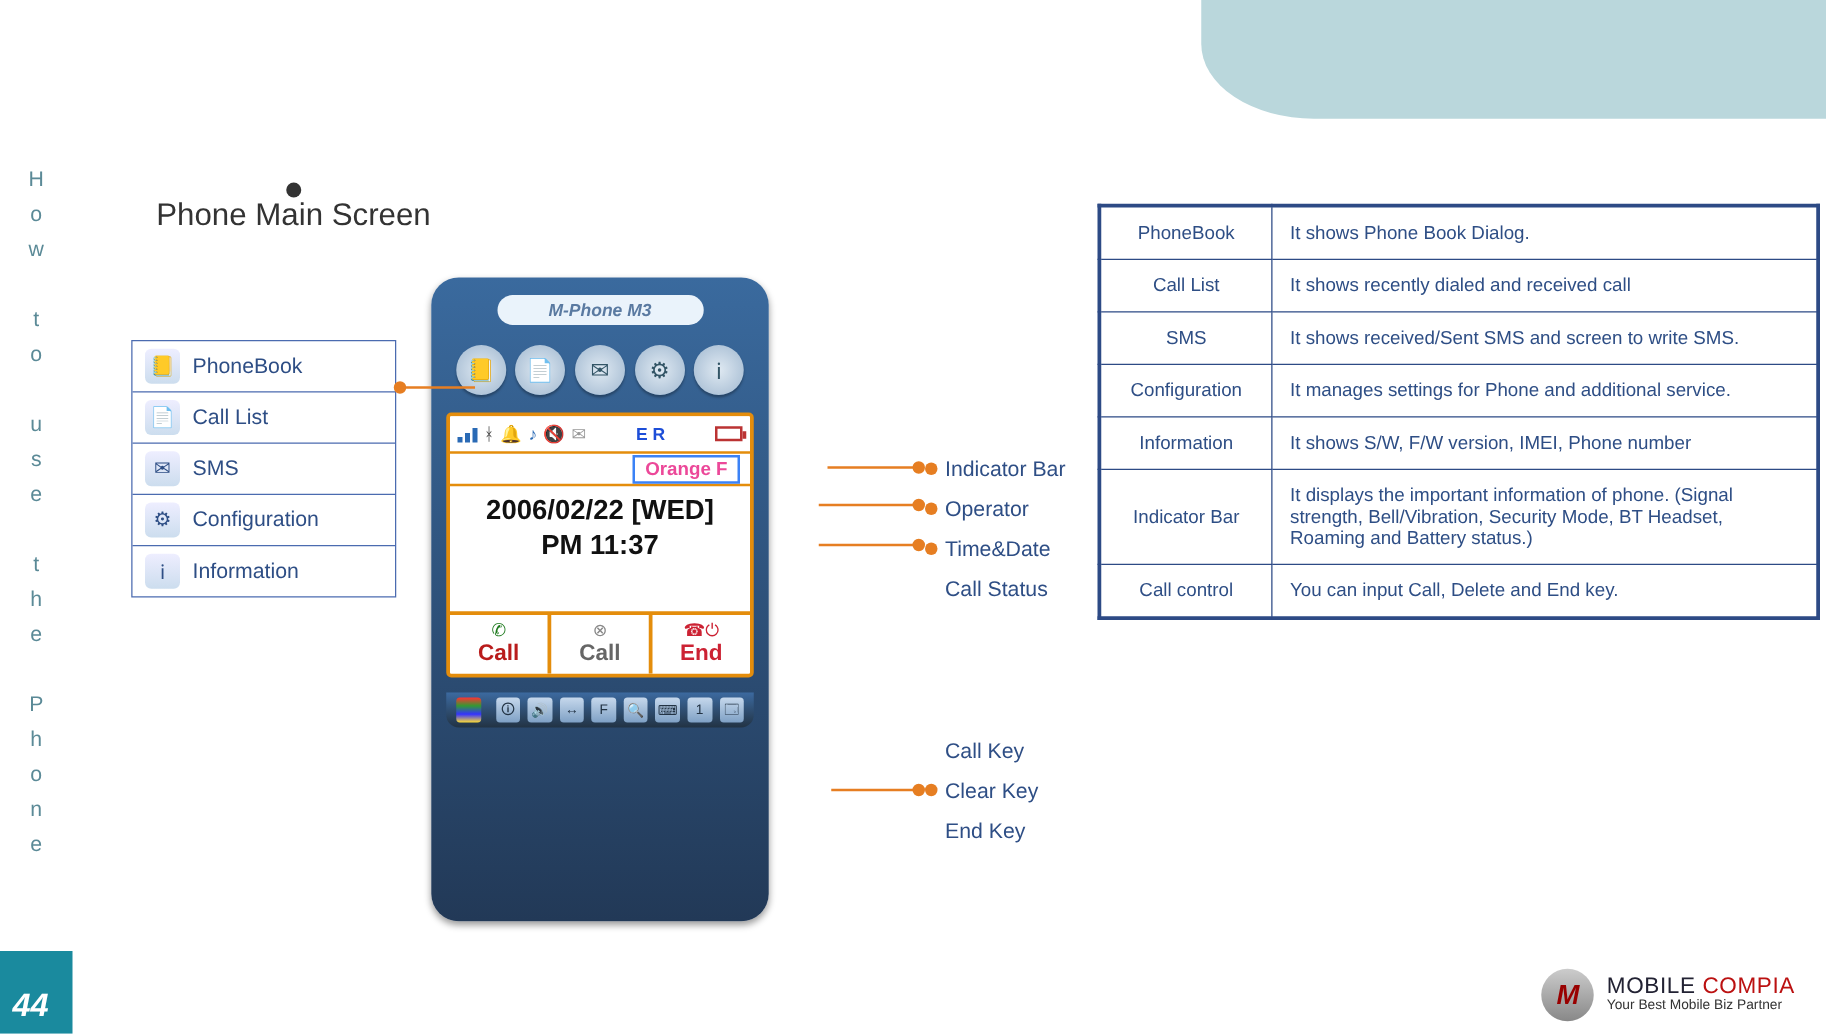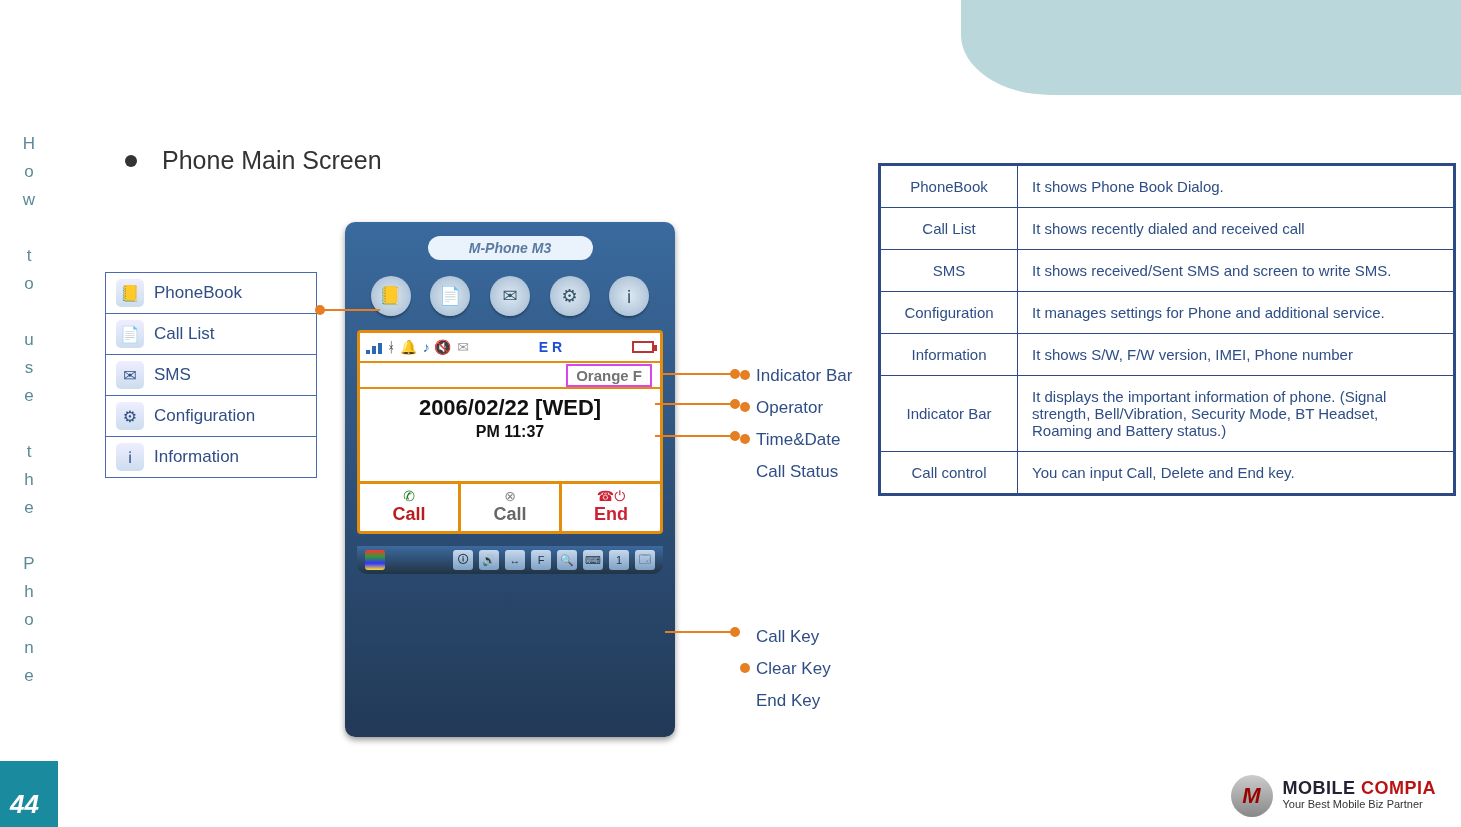--- a/index.html
+++ b/index.html
@@ -65,21 +65,21 @@
   }
   
   .section-heading {
     position: absolute;
     left: 125px;
     top: 146px;
     font-size: 25px;
     color: #333;
     display: flex;
     align-items: center;
-    gap: 25px;
+    flex-direction: column;
   }
   .bullet {
     width: 12px; height: 12px; border-radius: 50%; background:#333;
   }
   
   .left-labels {
     position:absolute;
     left:105px;
     top:272px;
     width:212px;
@@ -102,21 +102,21 @@
   }
   
   .phone-wrap {
     position:absolute;
     left:345px;
     top:222px;
     width:330px;
     height:515px;
   }
   .phone-outer {
-    width:330px;height:515px;border-radius:10px;
+    width:270px;height:515px;border-radius:22px;
     background:linear-gradient(#3a6a9e,#223957);
     padding:12px 12px 10px 12px;
     box-shadow:0 3px 6px rgba(0,0,0,.4);
   }
   .phone-title-pill {
     width:165px;height:24px;border-radius:12px;background:#eaf3fb;
     margin:2px auto 10px auto;color:#5a7aa1;font-weight:bold;font-size:14px;
     display:flex;align-items:center;justify-content:center;font-style:italic;
   }
   .top-icons-row {
@@ -129,23 +129,23 @@
   .indicator-bar {
     height:30px;background:#fff;border-bottom:2px solid #e48d0c;
     display:flex;align-items:center;padding:0 6px;gap:6px;font-size:14px;color:#444;justify-content:space-between;
   }
   .ind-left{display:flex;gap:5px;align-items:center;}
   .sig{display:inline-block;width:16px;height:14px;background:linear-gradient(to top,#2a6ab5 30%,transparent 30%), linear-gradient(to top,#2a6ab5 55%,transparent 55%), linear-gradient(to top,#2a6ab5 80%,transparent 80%);background-size:4px 100%;background-repeat:no-repeat;background-position:0 0,6px 0,12px 0;}
   .indtxt{font-weight:bold;color:#1d4ed8;}
   .batt{width:22px;height:12px;border:2px solid #b33;position:relative;}
   .batt::after{content:"";position:absolute;right:-5px;top:2px;width:3px;height:6px;background:#b33;}
   .operator-row{height:26px;border-bottom:2px solid #e48d0c;display:flex;justify-content:flex-end;align-items:center;padding-right:8px;}
-  .op-box{border:2px solid #d946ef;padding:1px 8px;font-weight:bold;color:#737373;font-size:15px;text-align:center;}
+  .op-box{border:2px solid #3b82f6;padding:1px 8px;font-weight:bold;color:#ec4899;font-size:15px;text-align:center;}
   .date-row{font-size:22px;font-weight:bold;text-align:center;padding:6px 0 0 0;font-family:Arial,sans-serif;color:#111;}
-  .time-row{font-size:16px;font-weight:bold;text-align:center;padding:2px 0 40px 0;font-family:Arial,sans-serif;color:#111;}
+  .time-row{font-size:22px;font-weight:bold;text-align:center;padding:2px 0 40px 0;font-family:Arial,sans-serif;color:#111;}
   .call-row{display:flex;border-top:3px solid #e48d0c;}
   .call-cell{flex:1;border-right:3px solid #e48d0c;text-align:center;padding:4px 0 6px 0;}
   .call-cell:last-child{border-right:none;}
   .key-ico{height:16px;font-size:14px;}
   .call-lbl{font-weight:bold;font-size:18px;font-family:Arial,sans-serif;}
   .call-green{color:#b91c1c;}
   .call-grey{color:#666;}
   .call-red{color:#c23;}
   .taskbar{height:28px;background:linear-gradient(#3c6aa0,#234);margin-top:12px;border-radius:0 0 10px 10px;display:flex;align-items:center;gap:6px;padding:0 8px;}
   .taskbar .tico{width:20px;height:20px;border-radius:3px;background:linear-gradient(#c6d8ec,#7fa1c5);font-size:11px;display:flex;align-items:center;justify-content:center;color:#234;}
@@ -156,21 +156,21 @@
   .callout-labels2{position:absolute;left:740px;top:585px;color:#2e4e85;font-size:17px;line-height:32px;}
   .dot{display:inline-block;width:10px;height:10px;border-radius:50%;background:#e67e22;vertical-align:1px;margin-right:6px;}
   
   .desc-table{position:absolute;left:878px;top:163px;width:578px;border-collapse:collapse;border:3px solid #2d4a85;}
   .desc-table td{border:1px solid #2d4a85;padding:12px 14px;color:#2e4e85;font-size:15px;vertical-align:middle;}
   .desc-table td.k{width:138px;text-align:center;}
   
   .footer-logo{position:absolute;right:25px;bottom:10px;display:flex;align-items:center;gap:10px;}
   .logo-badge{width:42px;height:42px;border-radius:50%;background:linear-gradient(#ccc,#888);display:flex;align-items:center;justify-content:center;color:#900;font-weight:bold;font-style:italic;font-size:22px;}
   .logo-text{line-height:16px;}
-  .logo-text .line1{font-weight:bold;font-size:18px;letter-spacing:.5px;}
+  .logo-text .line1{font-weight:normal;font-size:18px;letter-spacing:.5px;}
   .logo-text .line1 .a{color:#223;} .logo-text .line1 .b{color:#b11;}
   .logo-text .line2{font-size:11px;color:#333;}
 </style>
 </head>
 <body>
 
 <div class="sidebar">
   <div class="sidebar-text">
     <div>H</div>
       <div>o</div>
@@ -288,21 +288,21 @@
   </div>
 </div>
 
 <div class="callout-labels">
   <div><span class="dot"></span><span>Indicator Bar</span></div>
   <div><span class="dot"></span><span>Operator</span></div>
   <div><span class="dot"></span><span>Time&amp;Date</span></div>
   <div style="padding-left:16px;"><span>Call Status</span></div>
 </div>
 <div class="callout-labels2">
-  <div style="padding-left:16px;margin-top:36px;"><span>Call Key</span></div>
+  <div style="padding-left:16px;"><span>Call Key</span></div>
   <div><span class="dot"></span><span>Clear Key</span></div>
   <div style="padding-left:16px;"><span>End Key</span></div>
 </div>
 
 <svg class="connector-svg" width="1461" height="827">
   <g stroke="#e67e22" stroke-width="2" fill="#e67e22">
 
     <circle cx="320" cy="310" r="4"></circle>
     <line x1="320" y1="310" x2="380" y2="310"></line>
 

